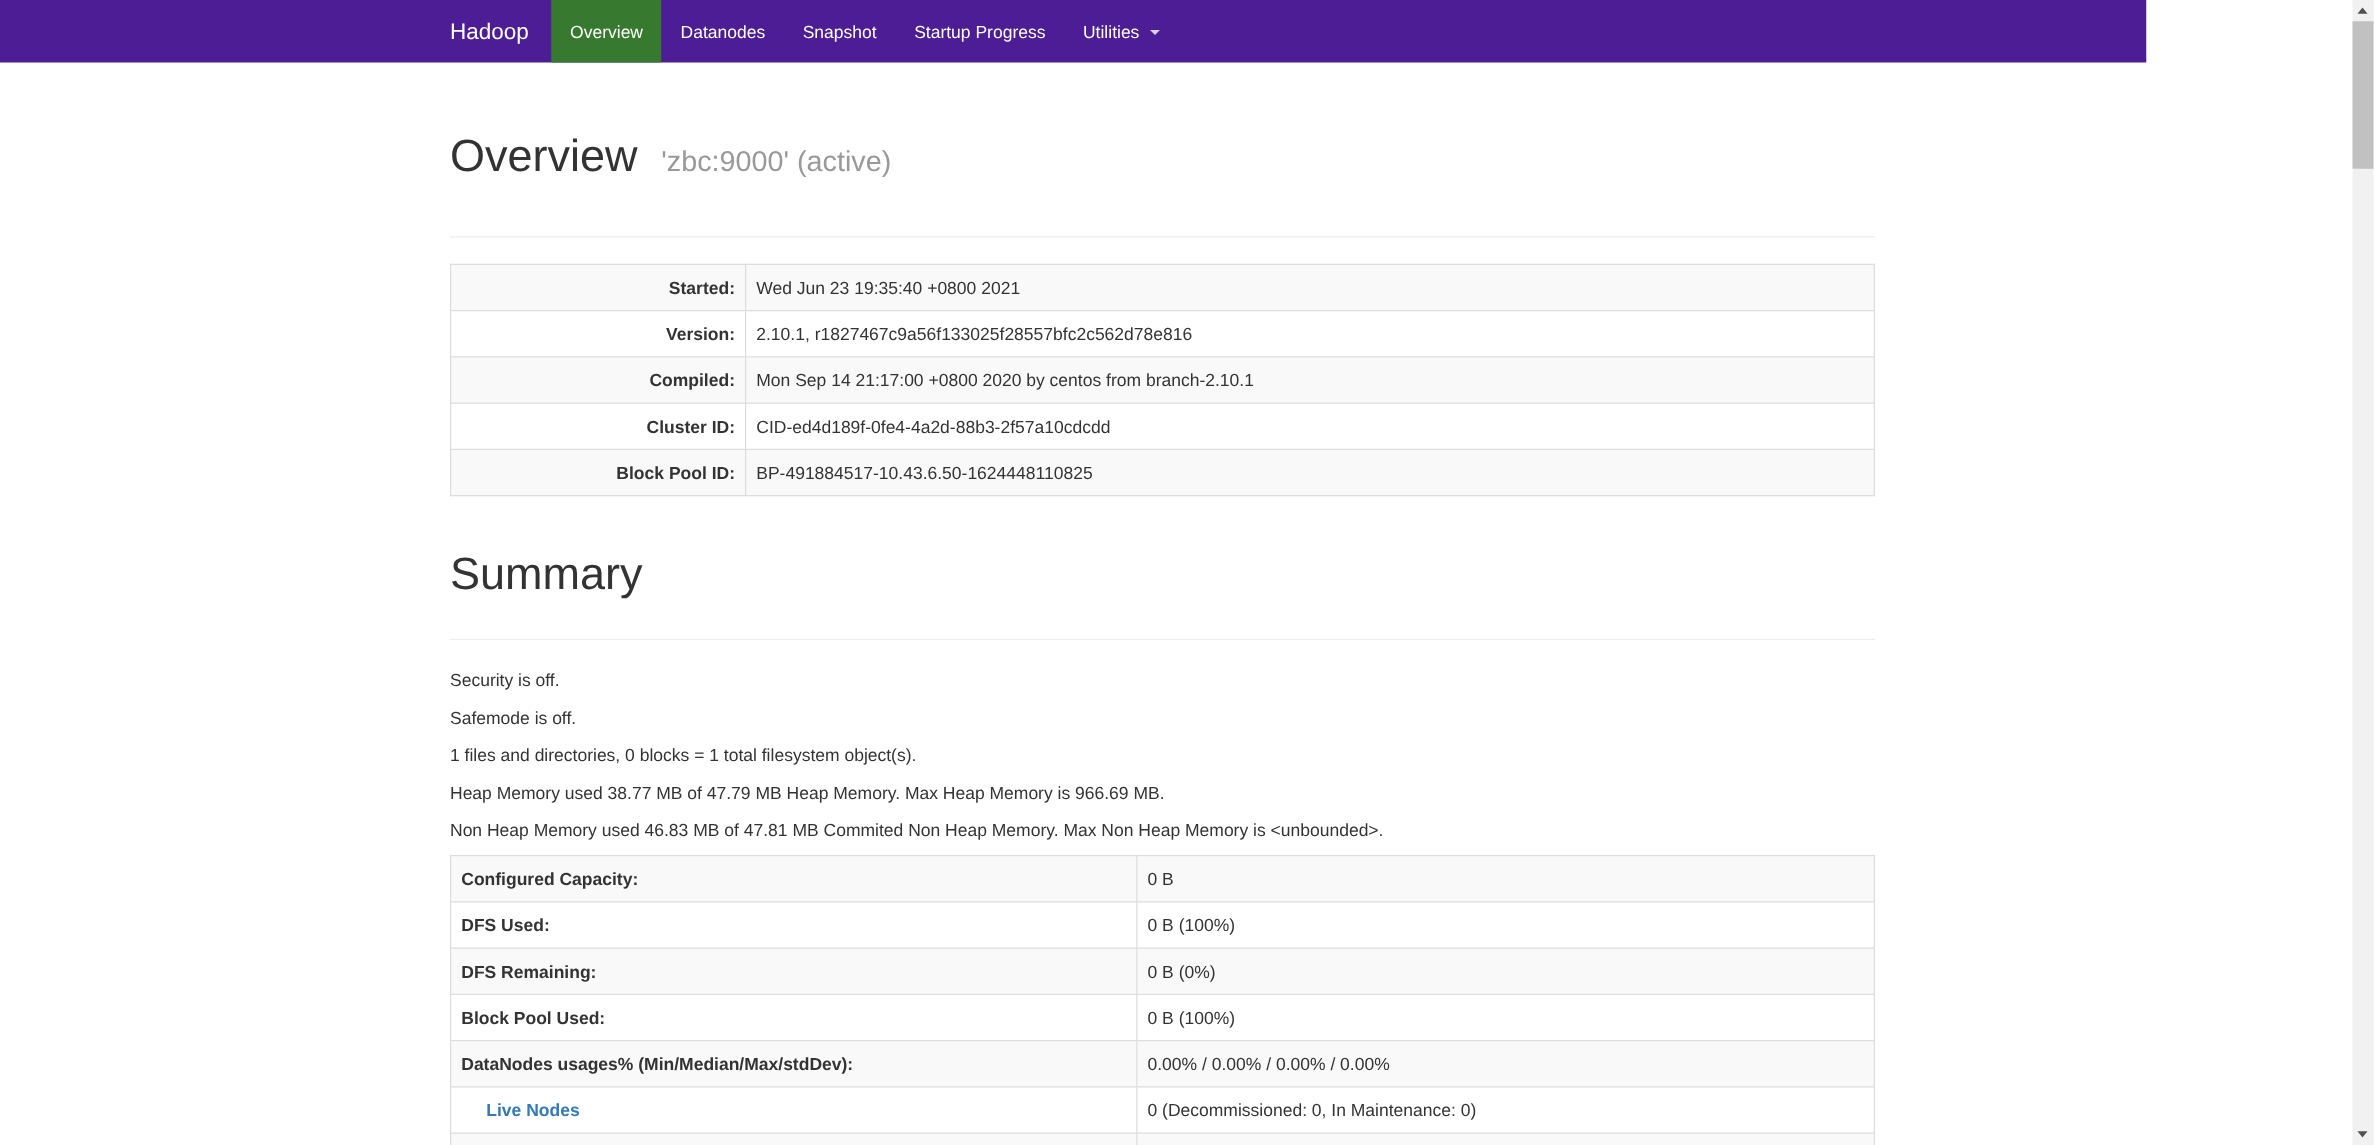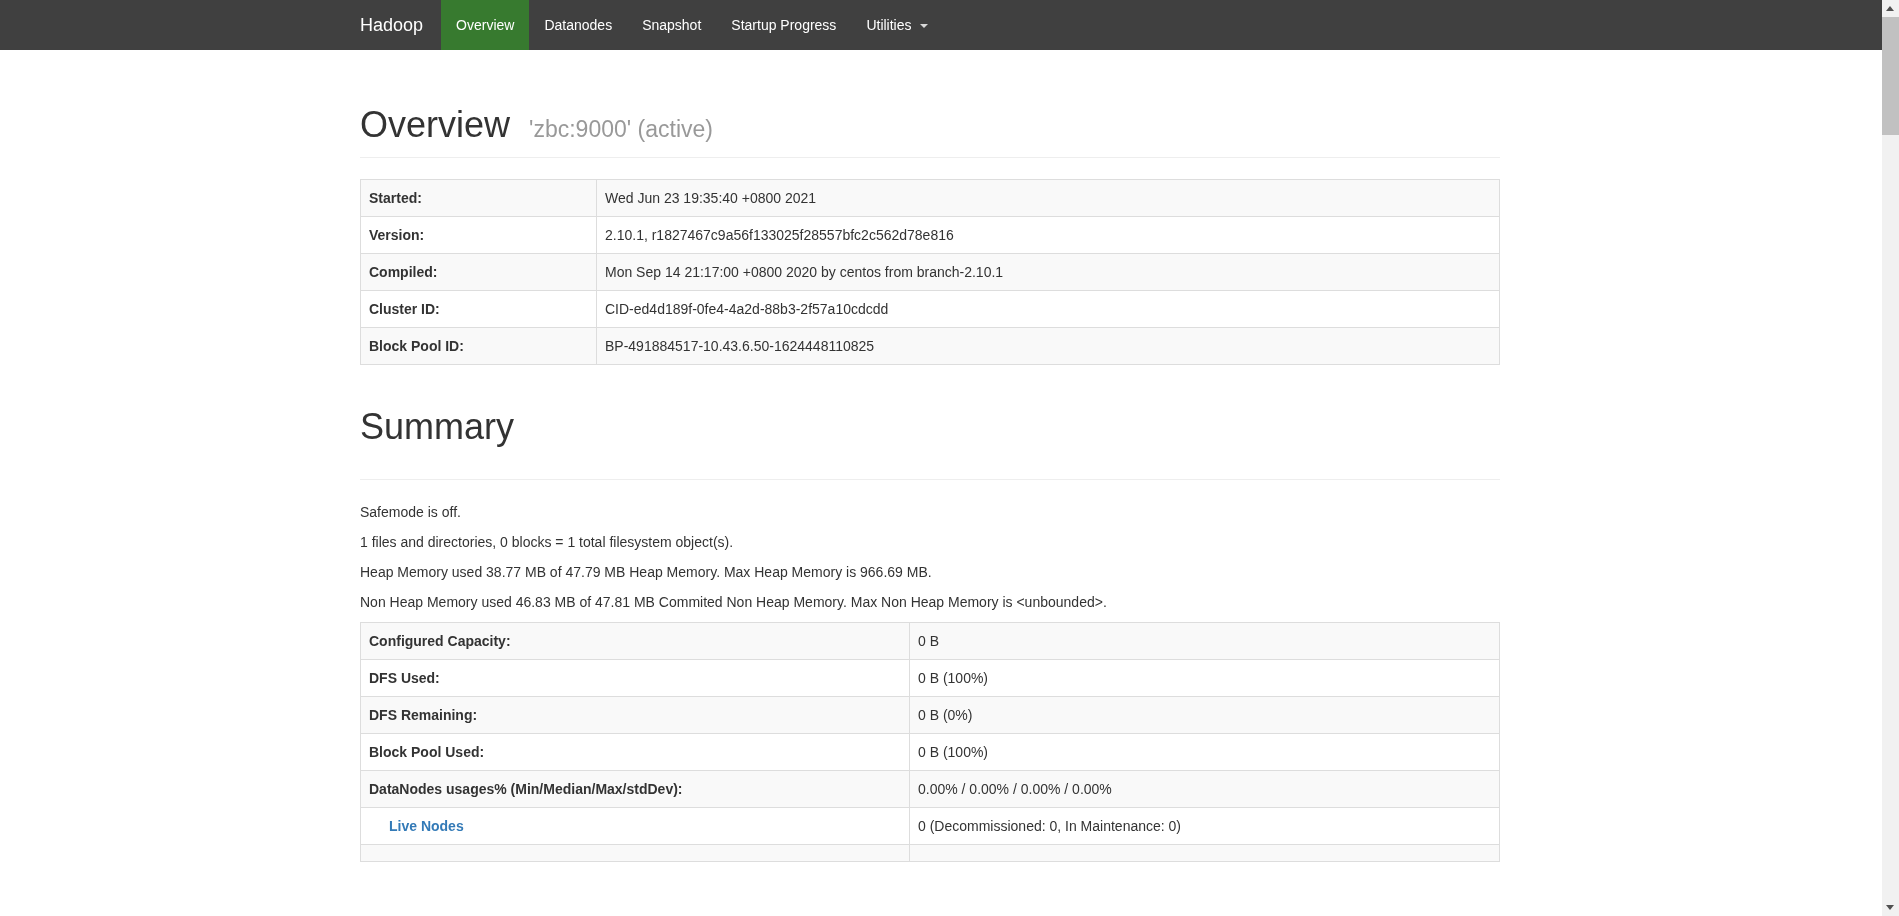--- a/index.html
+++ b/index.html
@@ -7,21 +7,21 @@
   body {
     font-family: "Liberation Sans", sans-serif;
     font-size: 14px;
     color: #333;
     background: #fff;
     overflow: hidden;
     position: relative;
   }
 
   
-  .navbar { height: 50px; background: #404040; width: 1899px; }
+  .navbar { height: 50px; background: #4c1d95; width: 1717px; }
   .nav-inner { margin-left: 360px; height: 50px; }
   .brand {
     float: left; color: #fff; font-size: 18px; line-height: 20px;
     padding: 15px 18px 15px 0; text-decoration: none; cursor: pointer;
   }
   .nav-items { list-style: none; float: left; }
   .nav-items li {
     float: left; color: #fff; font-size: 14px; line-height: 20px;
     padding: 15px; cursor: pointer; white-space: nowrap;
   }
@@ -32,39 +32,39 @@
     border-top: 4px solid #fff; vertical-align: middle; opacity: .8;
   }
 
   
   .container { width: 1140px; margin-left: 360px; }
 
   .page-header { border-bottom: 1px solid #eee; }
   .page-header h1 {
     font-size: 36px; font-weight: normal; line-height: 40px; color: #333;
   }
-  .ph-overview { padding-bottom: 8px; }
+  .ph-overview { padding-bottom: 40px; }
   .ph-overview h1 { margin-top: 55px; }
   .ph-summary { padding-bottom: 32px; }
   .ph-summary h1 { margin-top: 42px; }
   .page-header h1 small {
     font-size: 23px; color: #999; font-weight: normal; margin-left: 9px;
   }
 
   
   table.info-table { border-collapse: collapse; width: 100%; border: 1px solid #ddd; }
   .t1 { margin-top: 21px; }
   .t2 { margin-top: 2px; }
   .info-table th, .info-table td {
     border: 1px solid #ddd; padding: 8px; font-size: 14px; line-height: 20px;
     text-align: left; vertical-align: top;
   }
   .info-table th { font-weight: bold; color: #333; }
   .info-table tbody tr:nth-child(odd) { background: #f9f9f9; }
-  .t1 th { width: 236px; }
+  .t1 th { width: 236px; text-align: right; }
   .t2 th { width: 549px; }
   .node-link { color: #337ab7; text-decoration: none; cursor: pointer; font-weight: bold; padding-left: 20px; }
 
   
   .summary-paragraphs { padding-top: 22px; }
   .summary-paragraphs p { margin: 0 0 10px; font-size: 14px; line-height: 20px; color: #333; }
 
   
   .scrollbar {
     position: absolute; top: 0; right: 0; width: 17px; height: 916px;
@@ -149,20 +149,21 @@
           <td>BP-491884517-10.43.6.50-1624448110825</td>
         </tr>
       </tbody>
     </table>
 
     <div class="page-header ph-summary">
       <h1>Summary</h1>
     </div>
 
     <div class="summary-paragraphs">
+      <p>Security is off.</p>
       <p>Safemode is off.</p>
       <p>1 files and directories, 0 blocks = 1 total filesystem object(s).</p>
       <p>Heap Memory used 38.77 MB of 47.79 MB Heap Memory. Max Heap Memory is 966.69 MB.</p>
       <p>Non Heap Memory used 46.83 MB of 47.81 MB Commited Non Heap Memory. Max Non Heap Memory is &lt;unbounded&gt;.</p>
     </div>
 
     <table class="info-table t2">
       <tbody>
         <tr>
           <th>Configured Capacity:</th>

